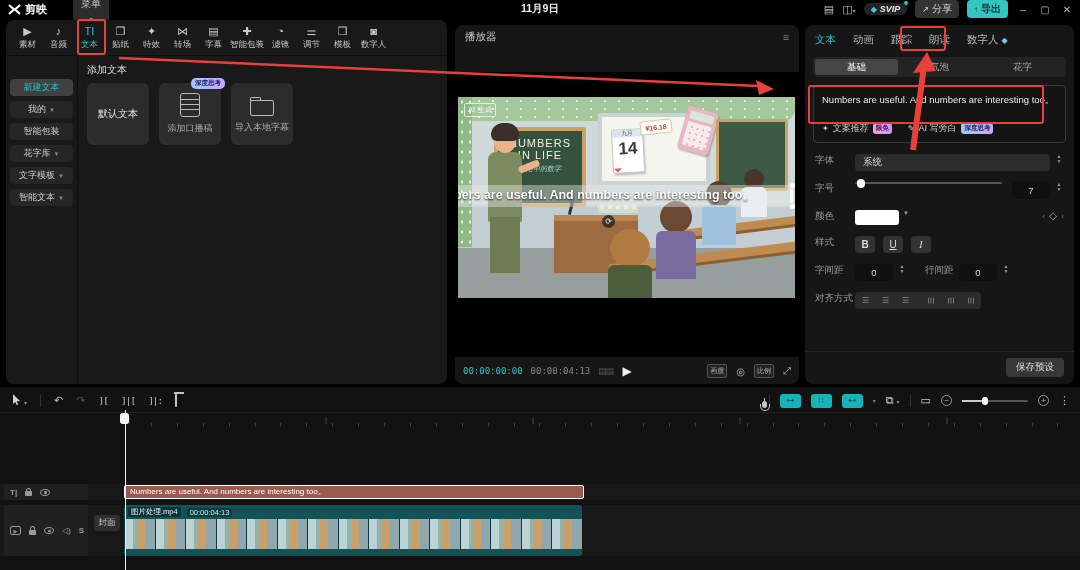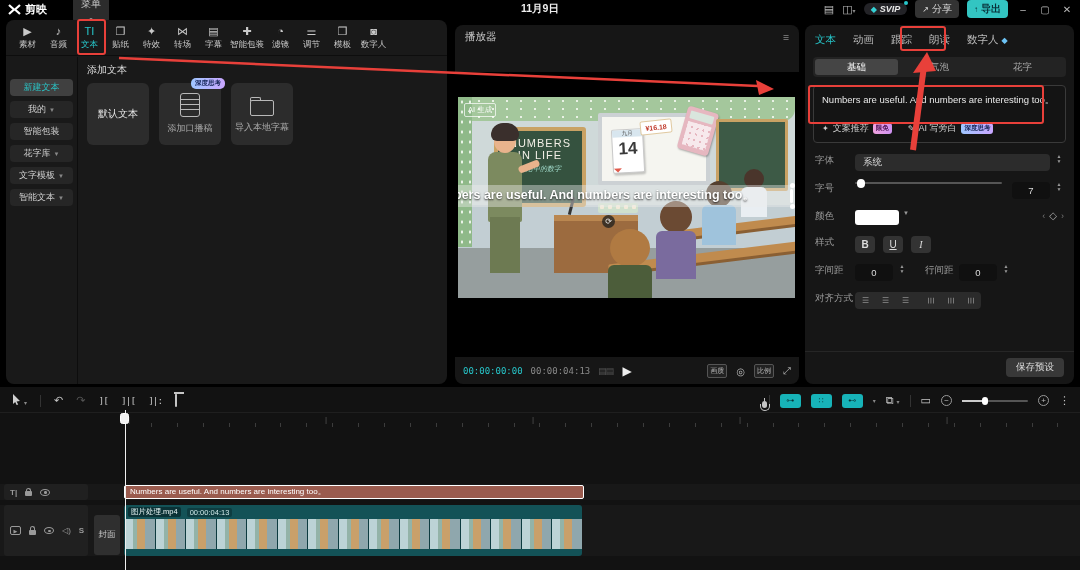--- a/index.html
+++ b/index.html
@@ -166,21 +166,21 @@
   .thead.t1{top:97px;height:16px;}
   .thead.t2{top:118px;height:51px;}
   .tt-ic{color:#9a9a9a;font-size:8px;font-weight:bold;}
   .vt-ic{width:11px;height:9px;border:1px solid #9a9a9a;border-radius:2px;color:#9a9a9a;font-size:5px;display:flex;align-items:center;justify-content:center;}
   .lock{position:relative;width:7px;height:5px;background:#9a9a9a;border-radius:1px;margin-top:3px;}
   .lock::before{content:"";position:absolute;left:1px;top:-3.5px;width:3px;height:3px;border:1px solid #9a9a9a;border-bottom:none;border-radius:3px 3px 0 0;}
   .eye{position:relative;width:10px;height:7px;border:1px solid #9a9a9a;border-radius:50%;}
   .eye::after{content:"";position:absolute;left:3px;top:1.5px;width:2.5px;height:2.5px;border-radius:50%;background:#9a9a9a;}
   .spk{color:#9a9a9a;font-size:8px;}
   .s-ic{color:#9a9a9a;font-size:8px;font-weight:bold;}
-  .cover-btn{position:absolute;left:94px;top:128px;width:26px;height:40px;background:#2f2f2f;border-radius:3px;color:#ccc;font-size:8.5px;display:flex;align-items:center;justify-content:center;}
+  .cover-btn{position:absolute;left:94px;top:128px;width:26px;height:16px;background:#2f2f2f;border-radius:3px;color:#ccc;font-size:8.5px;display:flex;align-items:center;justify-content:center;}
   .text-clip{position:absolute;left:124px;top:98px;width:460px;height:14px;background:#9a5b4e;border:1px solid #fff;border-radius:2px;color:#fff;font-size:8px;line-height:12px;padding-left:5px;white-space:nowrap;overflow:hidden;}
   .video-clip{position:absolute;left:124px;top:118px;width:458px;height:51px;background:#135257;border-radius:3px;overflow:hidden;}
   .vc-head{display:flex;gap:6px;align-items:center;padding:2px 4px;}
   .vc-name{background:rgba(0,0,0,.38);color:#e8f6f6;font-size:7.5px;padding:0 3px;border-radius:2px;}
   .vc-dur{color:#cfe9e9;font-size:7.5px;background:rgba(0,0,0,.25);padding:0 3px;border-radius:2px;}
   .vc-thumbs{height:30px;margin:0;background:
      repeating-linear-gradient(90deg,#0d3b40 0 1px,#bcd3d6 1px 9px,#93b3a8 9px 13px,#c9a06a 13px 21px,#8fa7ad 21px 30.5px);}
   .playhead-line{position:absolute;left:124.5px;top:23px;width:1.5px;height:160px;background:#efefef;z-index:30;}
   .playhead-head{position:absolute;left:120px;top:26px;width:9px;height:11px;background:#f2f2f2;border-radius:2.5px;border:1px solid #fff;z-index:31;}
 

